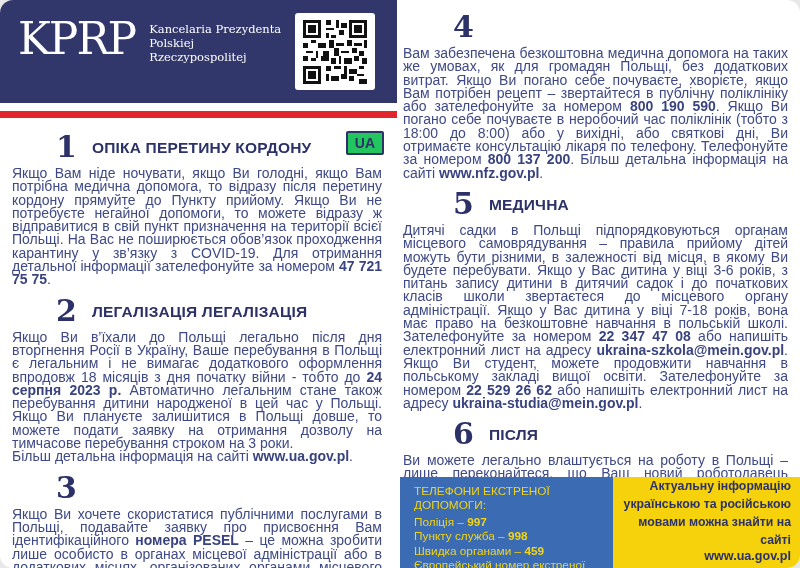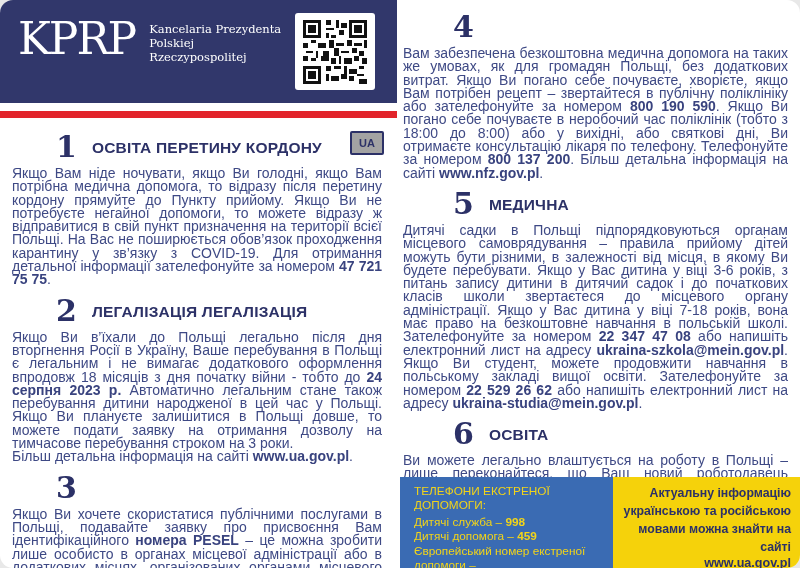--- a/index.html
+++ b/index.html
@@ -34,21 +34,21 @@
   }
   .sec-num{
     font-family:"DejaVu Serif","Liberation Serif",serif;font-weight:bold;
     font-size:30px;line-height:30px;color:#2c3167;
   }
   .sec-title{
     font-size:15.5px;font-weight:bold;color:#2c3167;letter-spacing:.2px;padding-top:2px;
   }
   .ua-badge{
     position:absolute;right:2px;top:-1px;border:2px solid #2c3167;border-radius:2px;
-    background:#a3a3a3;color:#2c3167;font-weight:bold;font-size:11px;
+    background:#22c55e;color:#2c3167;font-weight:bold;font-size:14px;
     padding:3px 7px;line-height:14px;
   }
   .sec-body{
     margin:0 4px 7px 0;text-align:justify;color:#3e4985;
     font-size:14px;line-height:13.3px;
   }
   .sec-body b{font-weight:bold;color:#39437f;}
 
   
   .right-panel{position:absolute;left:403px;top:0;width:389px;}
@@ -60,21 +60,21 @@
   .emergency-box{
     width:215px;background:#3a6bb3;color:#f2d419;
     padding:7px 8px 0 14px;box-sizing:border-box;
     font-size:11.8px;line-height:14.4px;
   }
   .emergency-title{margin-bottom:2px;}
   .emergency-item b{font-weight:bold;}
   .info-box{
     width:189px;background:#f5d20b;color:#2c3167;box-sizing:border-box;
     padding:13px 9px 5px 10px;display:flex;flex-direction:column;
-    justify-content:center;text-align:right;
+    justify-content:flex-end;text-align:right;
   }
   .info-text{font-weight:bold;font-size:12.3px;line-height:15px;}
   .info-site{font-weight:bold;font-size:12.6px;margin-top:1px;}
 </style>
 </head>
 <body>
 
 <div class="page">
 
   <div class="left-panel">
@@ -142,21 +142,21 @@
         </svg>
       </div>
     </div>
     <div class="stripe-red"></div>
 
     <div class="left-content">
 
       <div class="section">
         <div class="sec-head">
           <span class="sec-num">1</span>
-          <span class="sec-title">ОСВІТА ПЕРЕТИНУ КОРДОНУ</span>
+          <span class="sec-title">ОПІКА ПЕРЕТИНУ КОРДОНУ</span>
           <span class="ua-badge">UA</span>
         </div>
         <p class="sec-body"><span>Якщо Вам ніде ночувати, якщо Ви голодні, якщо Вам потрібна медична допомога, то відразу після перетину кордону прямуйте до Пункту прийому. Якщо Ви не потребуєте негайної допомоги, то можете відразу ж відправитися в свій пункт призначення на території всієї Польщі. На Вас не поширюється обов’язок проходження карантину у зв’язку з COVID-19. Для отримання детальної інформації зателефонуйте за номером </span><b>47 721 75 75</b><span>.</span></p>
       </div>
 
       <div class="section">
         <div class="sec-head">
           <span class="sec-num">2</span>
           <span class="sec-title">ЛЕГАЛІЗАЦІЯ ЛЕГАЛІЗАЦІЯ</span>
         </div>
@@ -186,32 +186,33 @@
       <div class="sec-head">
         <span class="sec-num">5</span>
         <span class="sec-title">МЕДИЧНА</span>
       </div>
       <p class="sec-body"><span>Дитячі садки в Польщі підпорядковуються органам місцевого самоврядування –  правила прийому дітей можуть бути різними, в залежності від місця, в якому Ви будете перебувати. Якщо у Вас дитина у віці 3-6 років, з питань запису дитини в дитячий садок і до початкових класів школи звертаєтеся до місцевого органу адміністрації. Якщо у Вас дитина у віці 7-18 років, вона має право на безкоштовне навчання в польській школі.  Зателефонуйте за номером </span><b>22 347 47 08</b><span> або напишіть електронний лист на адресу </span><b>ukraina-szkola@mein.gov.pl</b><span>. Якщо Ви студент, можете продовжити навчання в польському закладі вищої освіти. Зателефонуйте за номером </span><b>22 529 26 62</b><span> або напишіть електронний лист на адресу </span><b>ukraina-studia@mein.gov.pl</b><span>.</span></p>
     </div>
 
     <div class="section">
       <div class="sec-head">
         <span class="sec-num">6</span>
-        <span class="sec-title">ОСВІТА</span>
+        <span class="sec-title">ПІСЛЯ</span>
       </div>
       <p class="sec-body"><span>Ви можете легально влаштується на роботу в Польщі – лише переконайтеся, що Ваш новий роботодавець повідомив про це протягом 14 днів управління зайнятості. Якщо Ви не можете самі знайти роботу, зареєструйтеся в повітовому управлінні зайнятості – там Вам допоможуть і нададуть допомогу по безробіттю.  Якщо шукайте роботу, зайдіть  на сайт </span><b>oferty.praca.gov.pl</b><span> або зателефонуйте за номером </span><b>19524</b><span>. Після отримання номера PESEL можете здійснювати підприємницьку діяльність у Польщі на тих самих умовах, що й поляки.</span></p>
     </div>
 
   </div>
 
   <div class="bottom-boxes">
     <div class="emergency-box">
       <div class="emergency-title">ТЕЛЕФОНИ ЕКСТРЕНОЇ ДОПОМОГИ:</div>
-      <div class="emergency-item"><span>Дитячі служба – </span><b>998</b></div>
-      <div class="emergency-item"><span>Дитячі допомога – </span><b>459</b></div>
+      <div class="emergency-item"><span>Поліція – </span><b>997</b></div>
+      <div class="emergency-item"><span>Пункту служба – </span><b>998</b></div>
+      <div class="emergency-item"><span>Швидка органами – </span><b>459</b></div>
       <div class="emergency-item"><span>Європейський номер екстреної допомоги – </span></div>
     </div>
     <div class="info-box">
       <div>
         <span class="info-text">Актуальну інформацію українською та російською мовами можна знайти на сайті</span>
         <div class="info-site">www.ua.gov.pl</div>
       </div>
 
     </div>
   </div>

